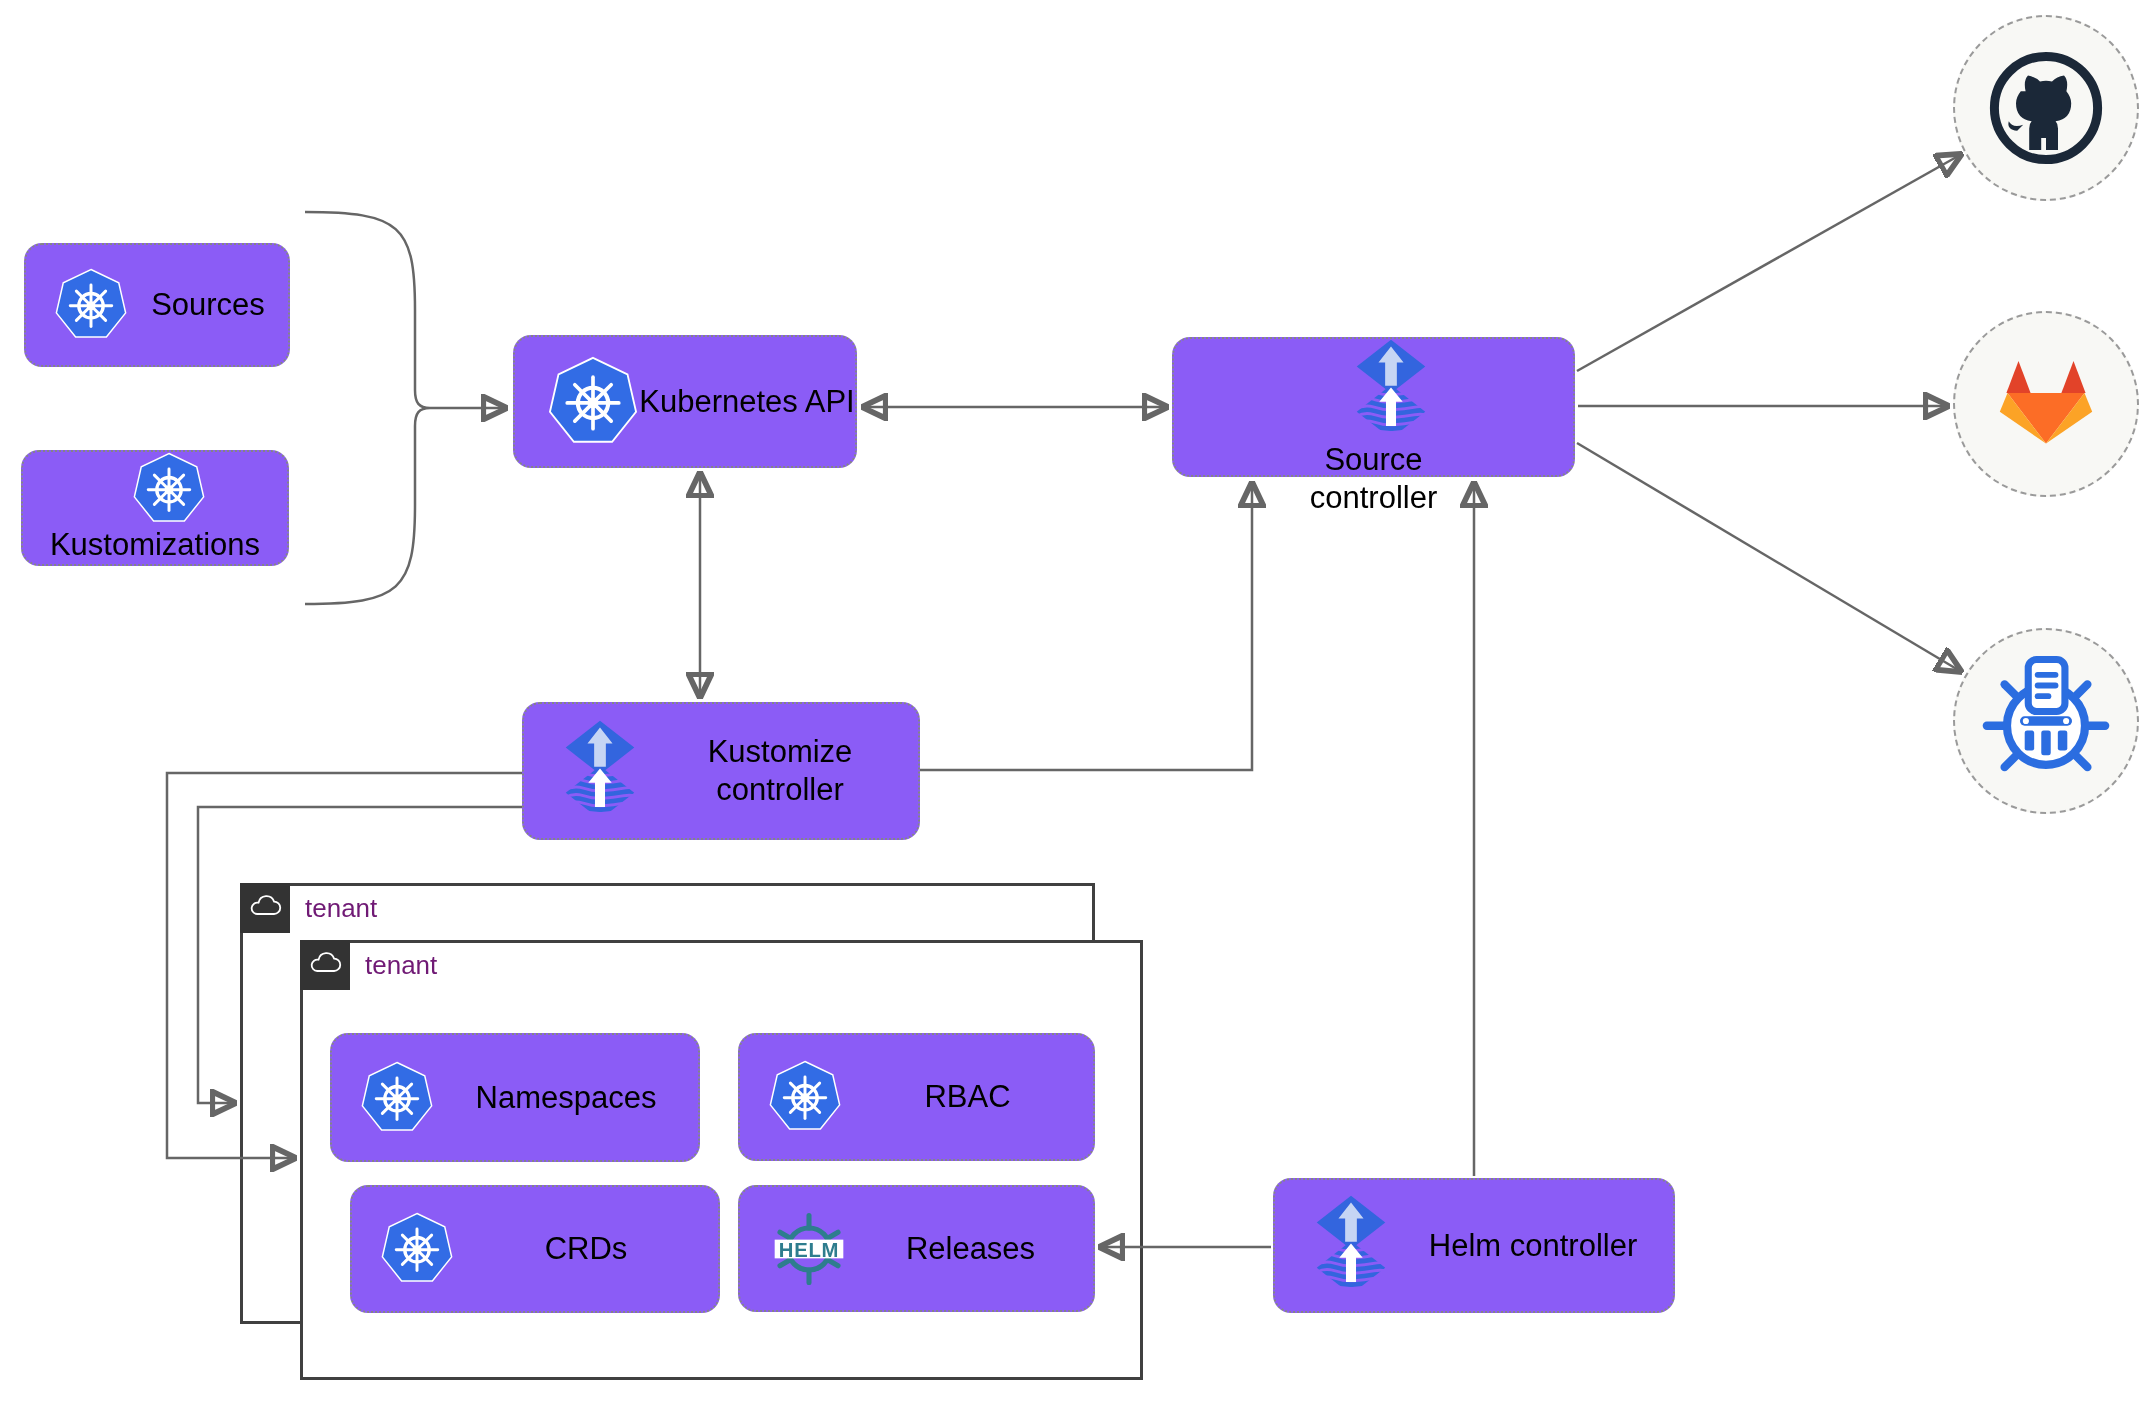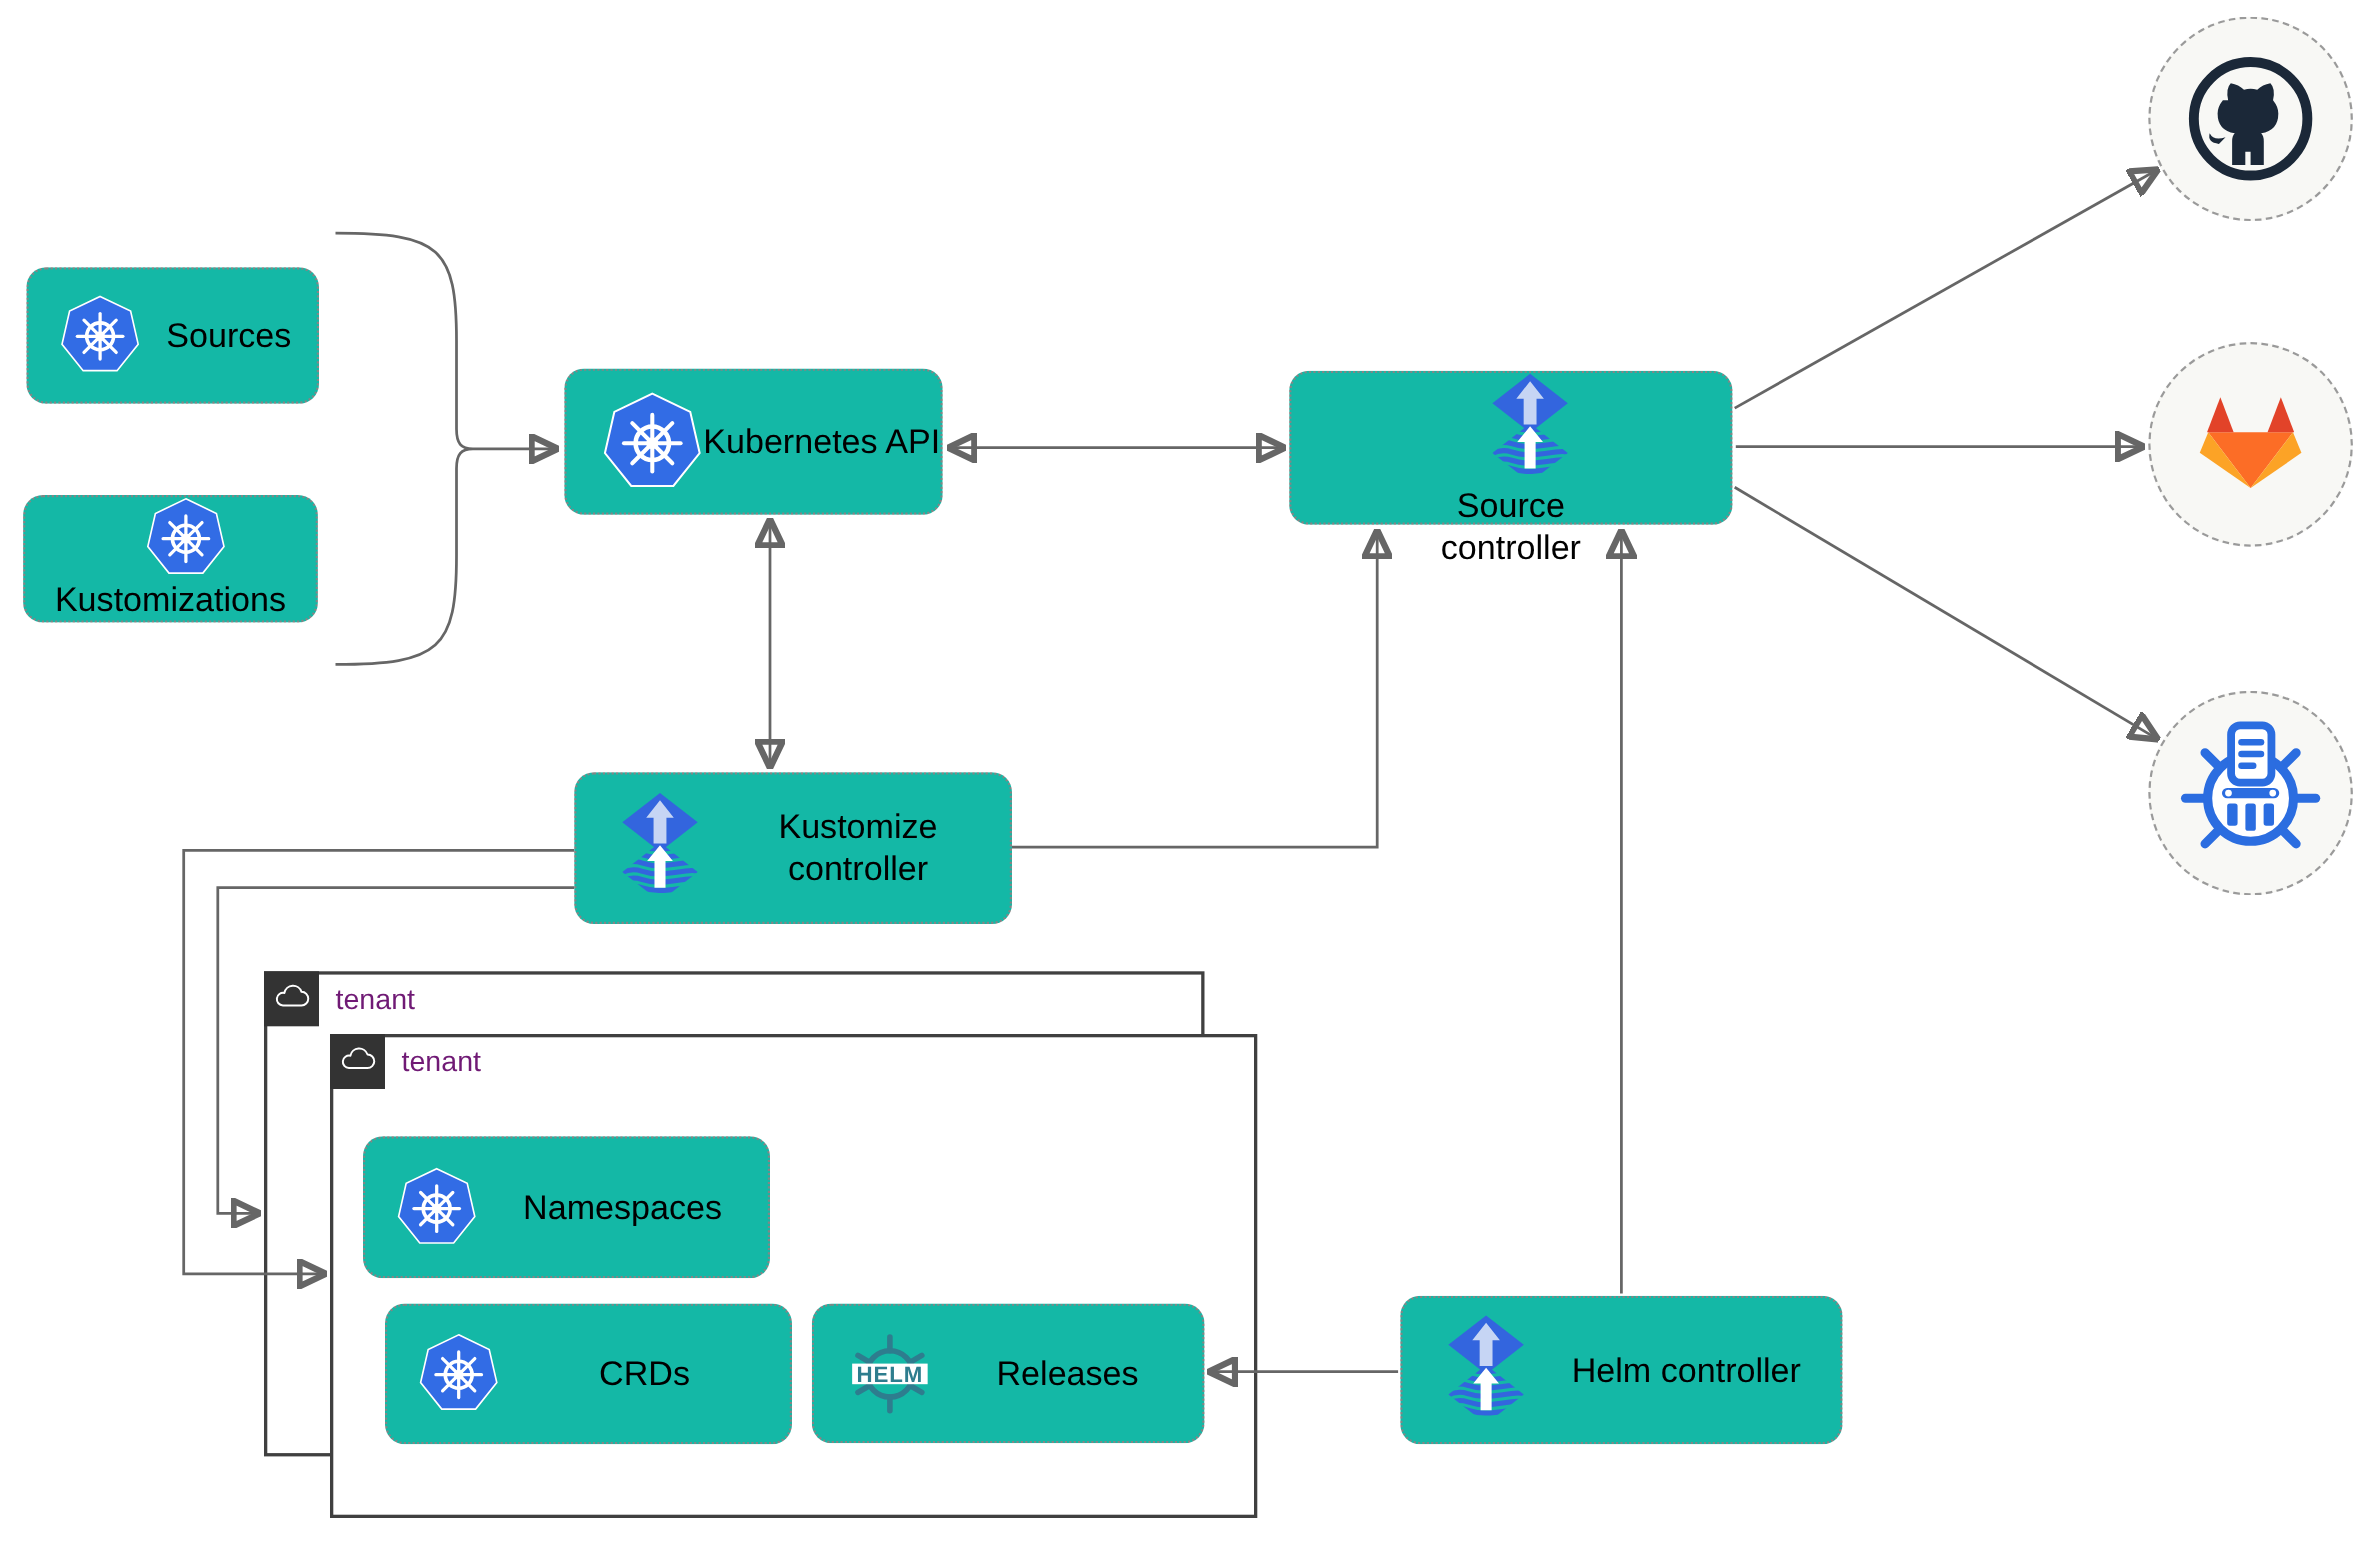--- a/index.html
+++ b/index.html
@@ -1,20 +1,20 @@
 <!DOCTYPE html>
 <html><head>
 <meta charset="utf-8">
 <style>
   html,body{margin:0;padding:0;background:#ffffff;}
   body{font-family:"Liberation Sans", sans-serif;}
   .canvas{position:relative;width:2144px;height:1407px;background:#ffffff;overflow:hidden;}
 
   
-  .node{position:absolute;background:#14b8a6;border:2px dotted #858585;border-radius:18px;
+  .node{position:absolute;background:#8b5cf6;border:2px dotted #858585;border-radius:18px;
         display:flex;align-items:center;box-sizing:border-box;}
   .node .lbl{flex:1;text-align:center;font-size:31px;color:#000;line-height:1.22;}
   .node .lbl.wrap2{max-width:232px;margin:0 auto;}
   .nicon{flex:0 0 auto;width:74px;height:74px;margin-left:28px;}
   .nicon.big{width:92px;height:92px;margin-left:32px;}
   .nicon.flux{width:84px;height:102px;margin-left:34px;}
   .nicon.helm{width:78px;height:78px;margin-left:30px;}
 
   
   .tenant{position:absolute;background:#ffffff;border:3px solid #404040;box-sizing:border-box;}
@@ -200,20 +200,26 @@
     <div class="lbl wrap2">Kustomize controller</div>
   </div>
 
   <div class="node" style="left:330px;top:1033px;width:370px;height:129px;">
     <svg class="nicon">
         <use href="#ic-k8s"></use>
       </svg>
     <div class="lbl">Namespaces</div>
   </div>
 
+  <div class="node" style="left:738px;top:1033px;width:357px;height:128px;">
+    <svg class="nicon">
+        <use href="#ic-k8s"></use>
+      </svg>
+    <div class="lbl">RBAC</div>
+  </div>
 
   <div class="node" style="left:350px;top:1185px;width:370px;height:128px;">
     <svg class="nicon">
         <use href="#ic-k8s"></use>
       </svg>
     <div class="lbl">CRDs</div>
   </div>
 
   <div class="node" style="left:738px;top:1185px;width:357px;height:127px;">
     <svg class="nicon helm">

